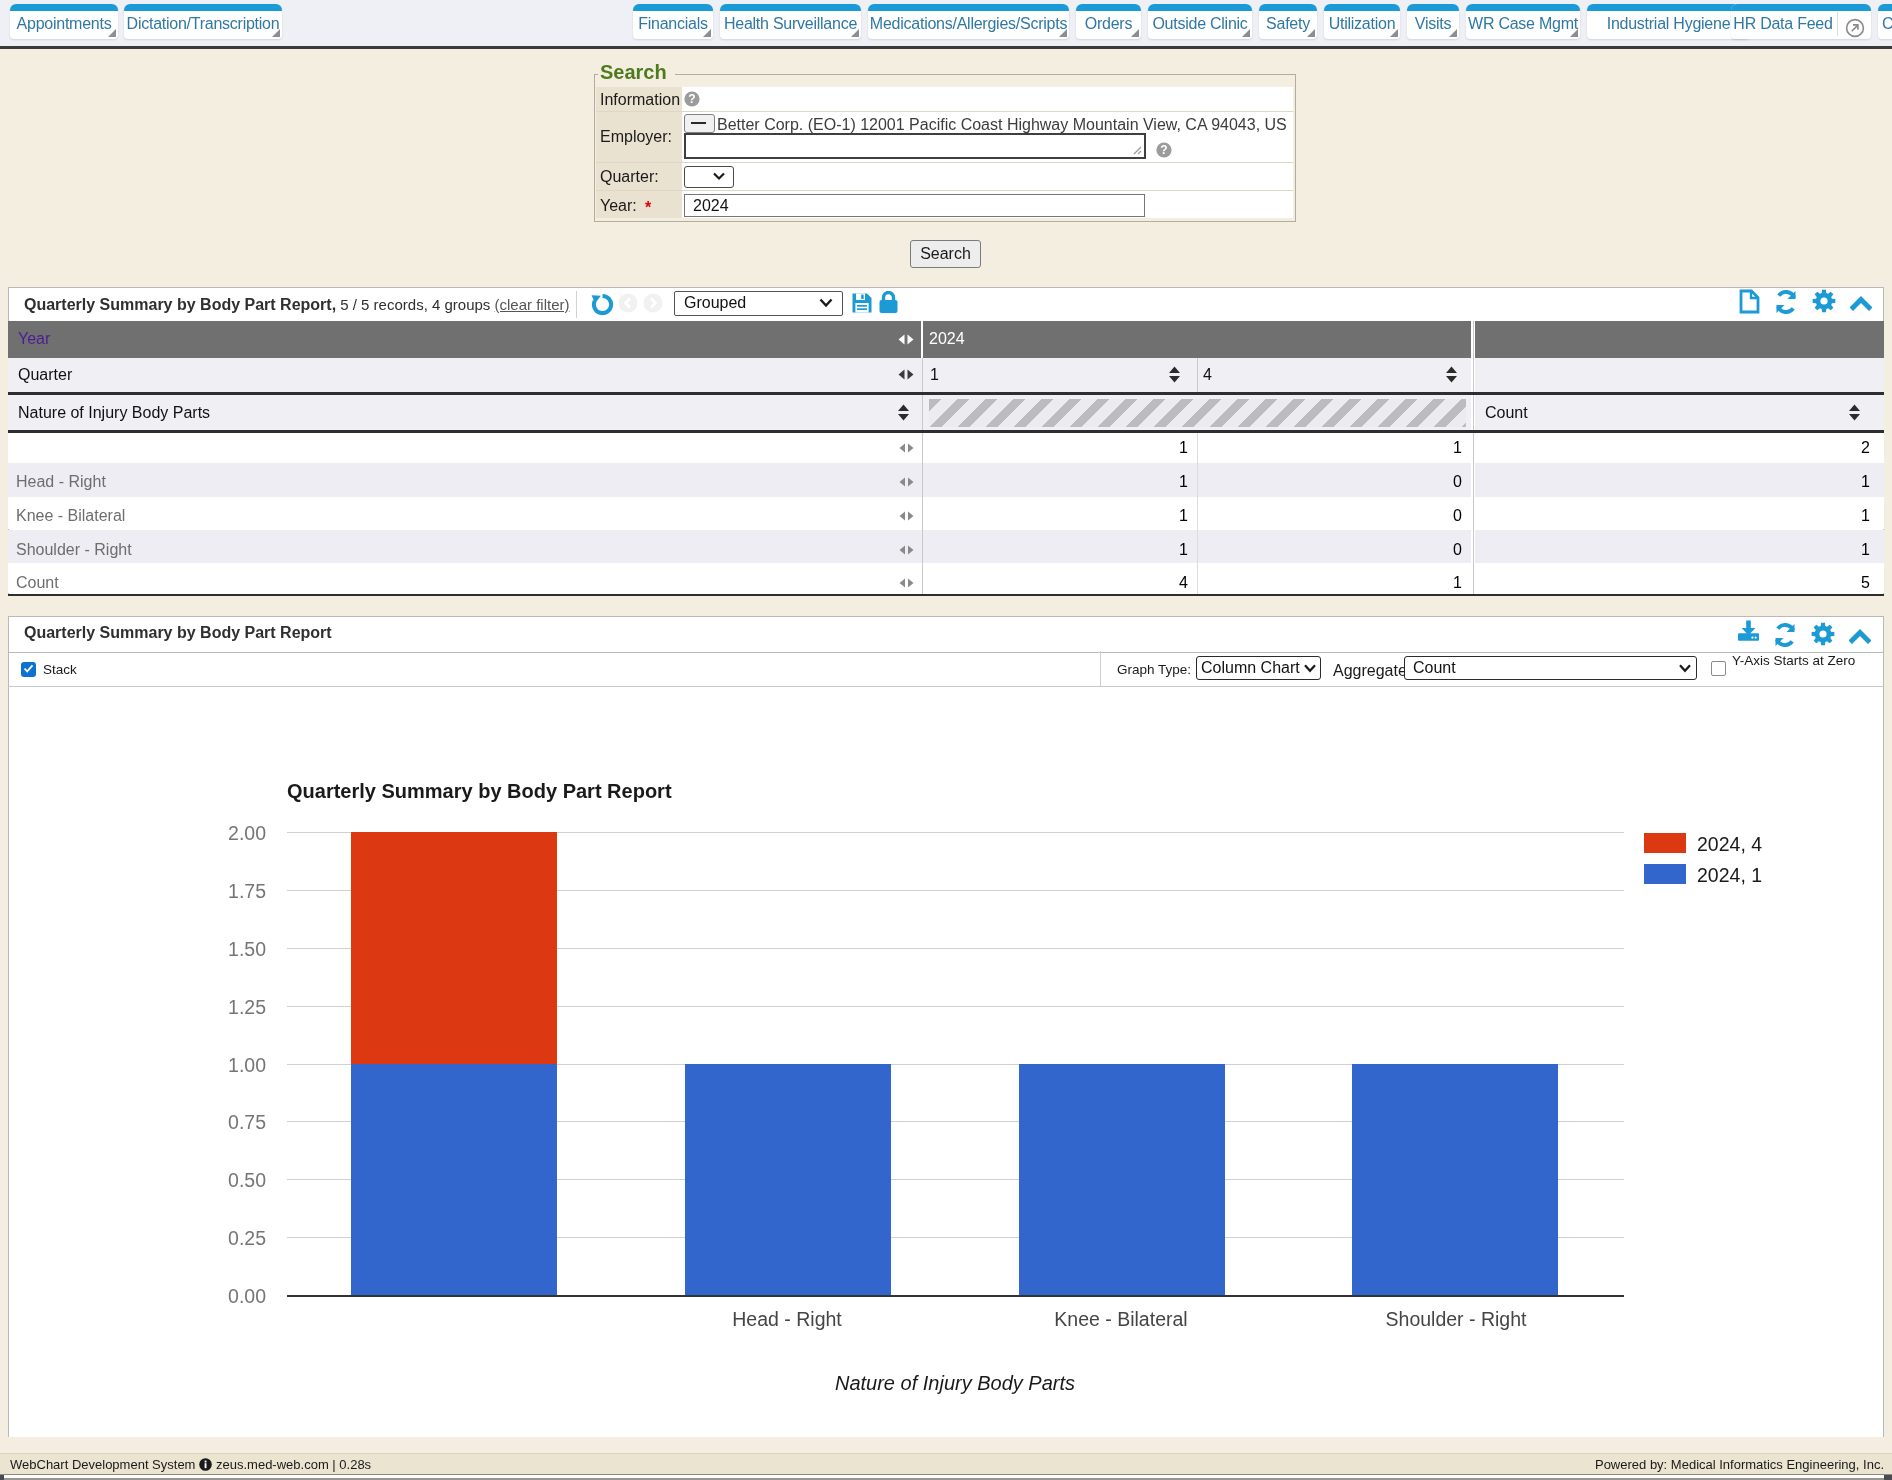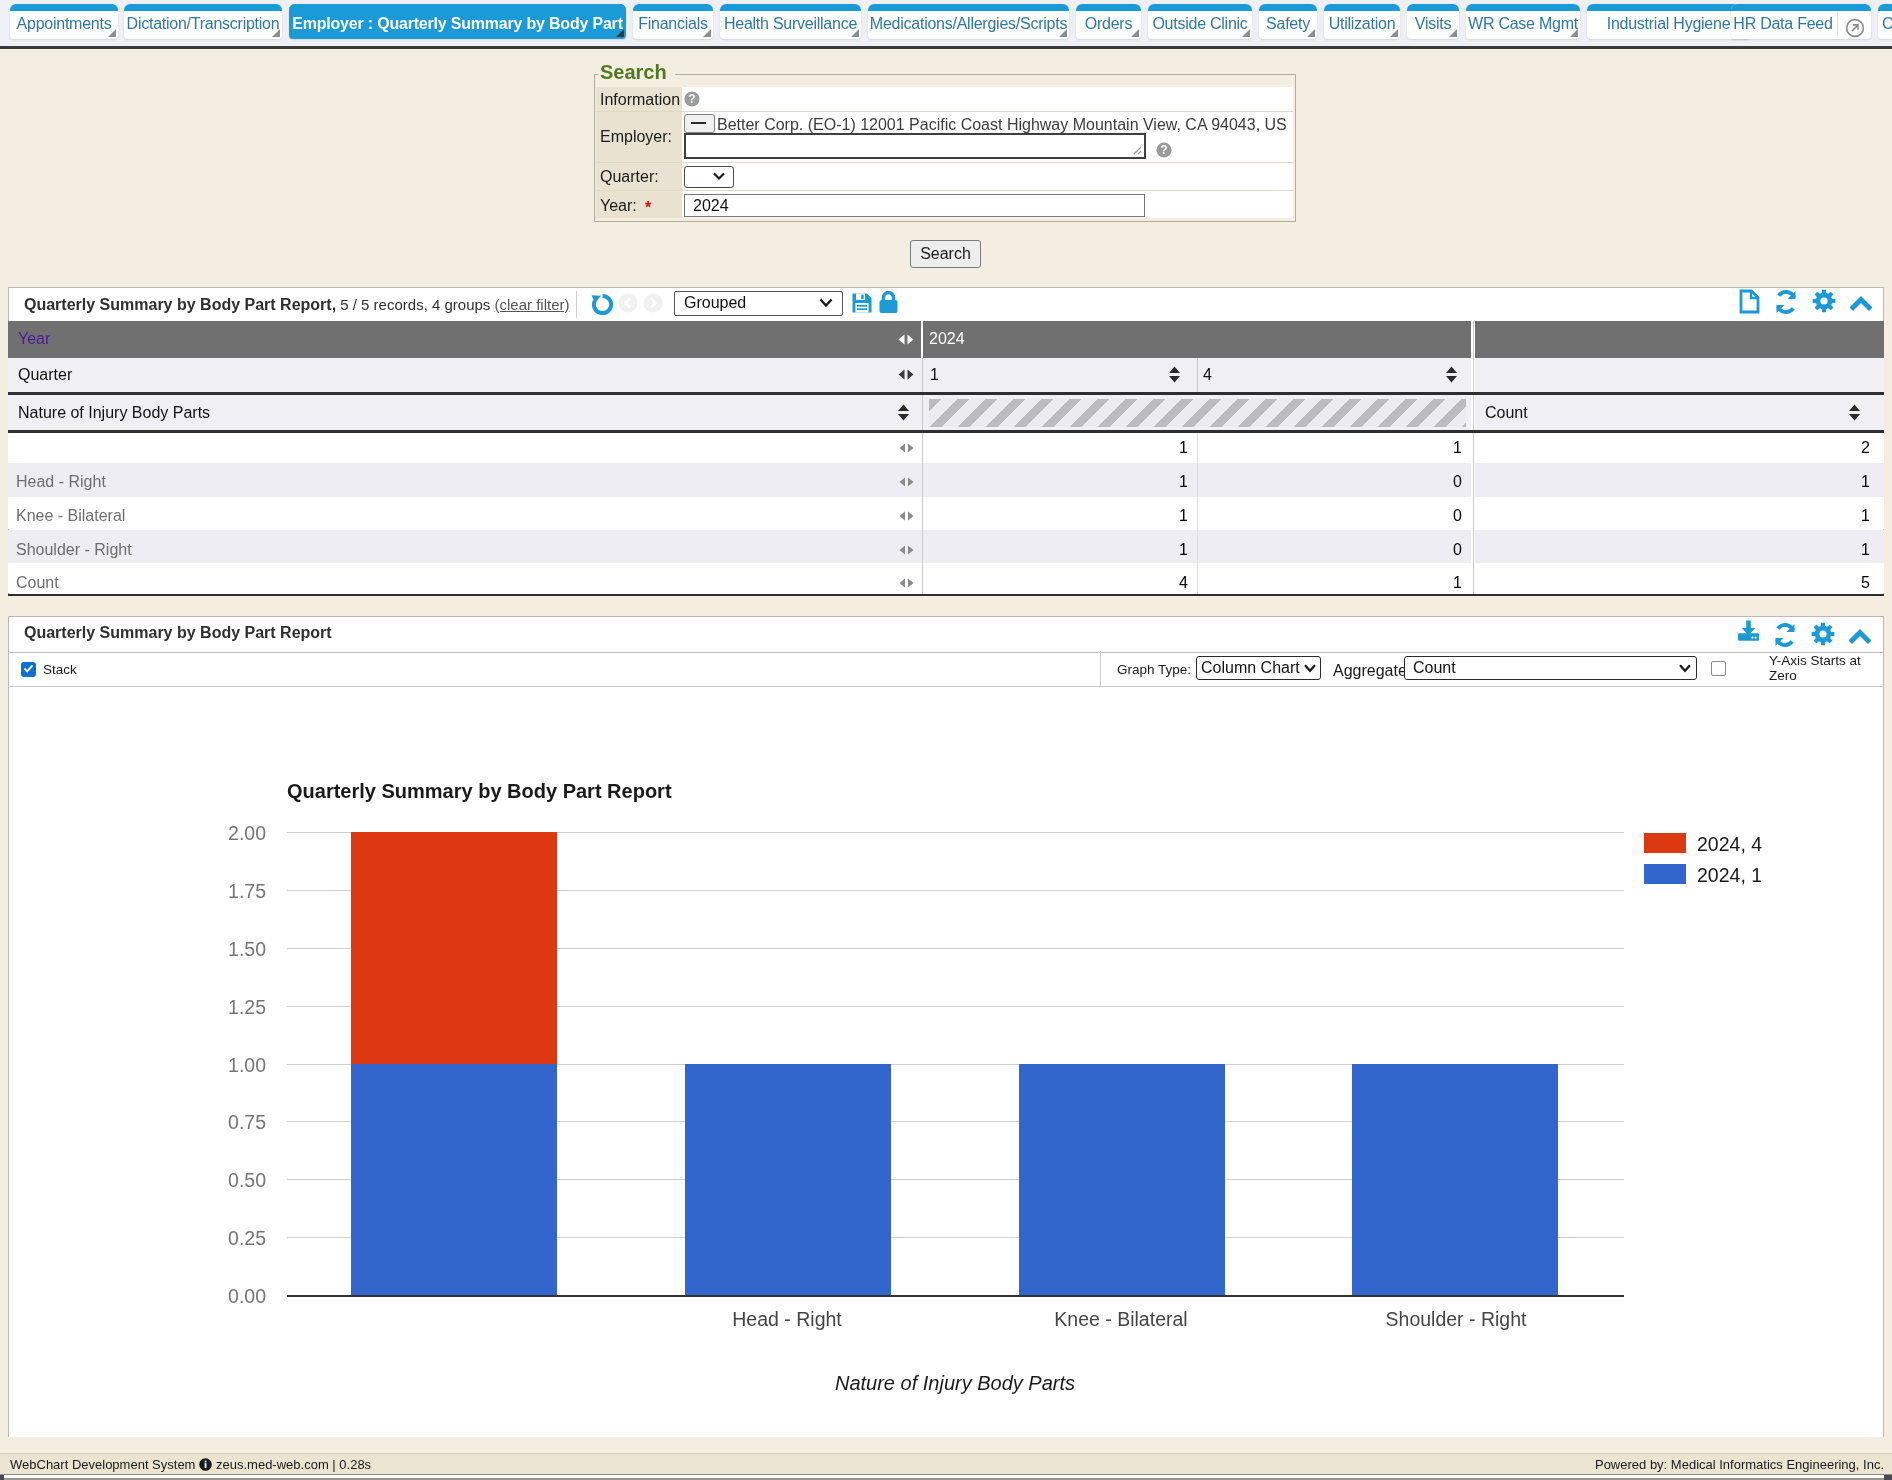--- a/index.html
+++ b/index.html
@@ -28,25 +28,20 @@
   <div class="tab" style="left:10px;width:108px;">
         <div class="cap"></div>
         <div class="lbl">Appointments</div>
         <div class="tri"></div>
       </div>
   <div class="tab" style="left:124px;width:158px;">
         <div class="cap"></div>
         <div class="lbl">Dictation/Transcription</div>
         <div class="tri"></div>
       </div>
-  <div class="tab active" style="left:289px;width:337px;">
-        <div class="cap"></div>
-        <div class="lbl">Employer : Quarterly Summary by Body Part</div>
-        <div class="tri"></div>
-      </div>
   <div class="tab" style="left:633px;width:80px;">
         <div class="cap"></div>
         <div class="lbl">Financials</div>
         <div class="tri"></div>
       </div>
   <div class="tab" style="left:720px;width:141px;">
         <div class="cap"></div>
         <div class="lbl">Health Surveillance</div>
         <div class="tri"></div>
       </div>
@@ -328,21 +323,21 @@
 <svg class="abs" style="left:1303px;top:664px;" width="14" height="9" viewBox="0 0 14 9">
       <path d="M2 1.2 L7 6.8 L12 1.2" fill="none" stroke="#1a1a1a" stroke-width="2.2"></path>
     </svg>
 <div class="abs" style="left:1333px;top:662px;font-size:16px;color:#1a1a1a;">Aggregate:</div>
 <div class="abs" style="left:1404px;top:656px;width:293px;height:24px;background:#fff;border:1.5px solid #2b2b2b;border-radius:3px;box-sizing:border-box;"></div>
 <div class="abs" style="left:1413px;top:659px;font-size:16px;color:#111;">Count</div>
 <svg class="abs" style="left:1678px;top:664px;" width="14" height="9" viewBox="0 0 14 9">
       <path d="M2 1.2 L7 6.8 L12 1.2" fill="none" stroke="#1a1a1a" stroke-width="2.2"></path>
     </svg>
 <div class="abs" style="left:1711px;top:661px;width:13px;height:13px;background:#fff;border:1.5px solid #8b8b8b;border-radius:2px;"></div>
-<div class="abs" style="left:1732px;top:653px;font-size:13.5px;color:#1a1a1a;margin-left:37px;">Y-Axis Starts at Zero</div>
+<div class="abs" style="left:1732px;top:653px;font-size:13.5px;color:#1a1a1a;">Y-Axis Starts at Zero</div>
 
 <div class="abs" style="left:8px;top:687px;width:1876px;height:750px;background:#fff;border-left:1px solid #b9b9b9;border-right:1px solid #b9b9b9;box-sizing:border-box;"></div>
 <div class="abs" style="left:287px;top:780px;font-size:20px;font-weight:bold;color:#1a1a1a;">Quarterly Summary by Body Part Report</div>
 <div class="abs ylab" style="top:822px;">2.00</div>
 <div class="abs ylab" style="top:880px;">1.75</div>
 <div class="abs ylab" style="top:938px;">1.50</div>
 <div class="abs ylab" style="top:996px;">1.25</div>
 <div class="abs ylab" style="top:1054px;">1.00</div>
 <div class="abs ylab" style="top:1111px;">0.75</div>
 <div class="abs ylab" style="top:1169px;">0.50</div>

